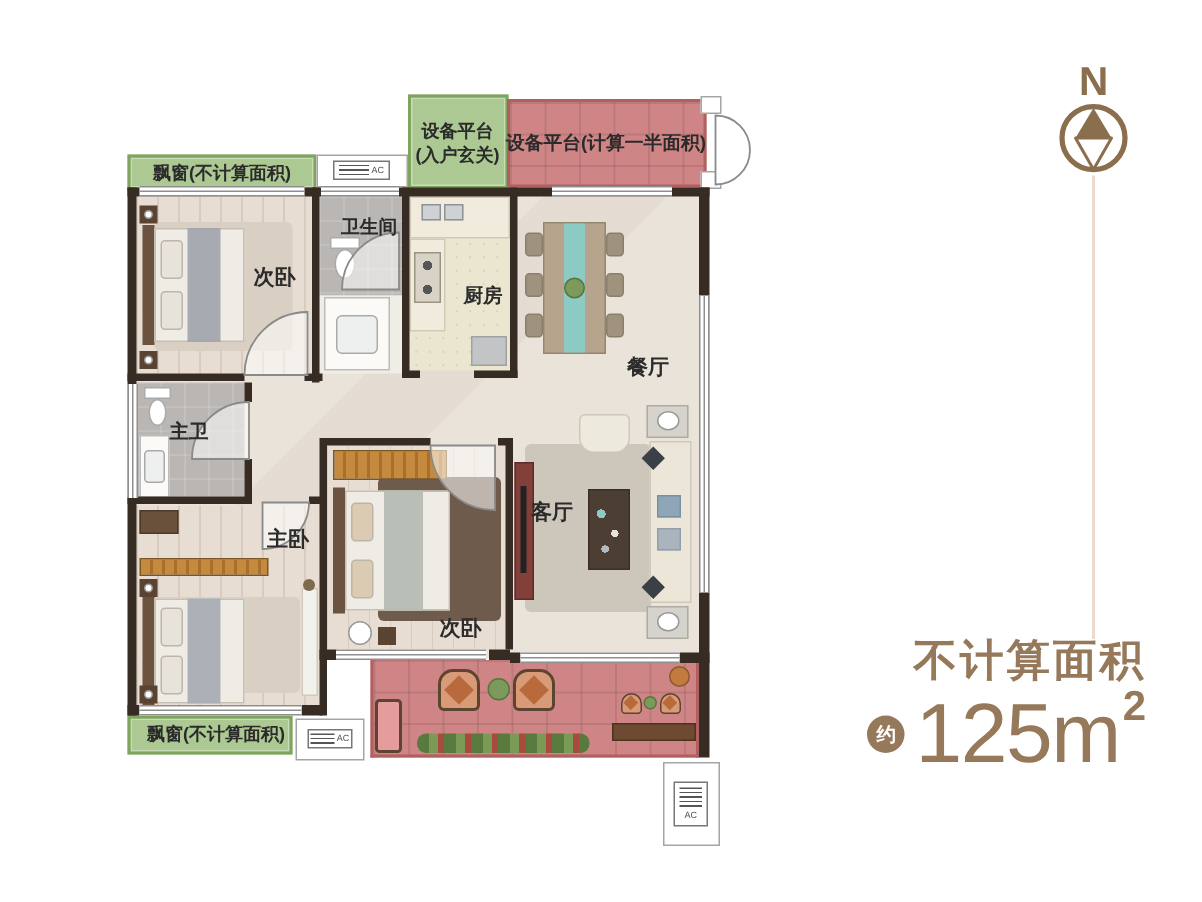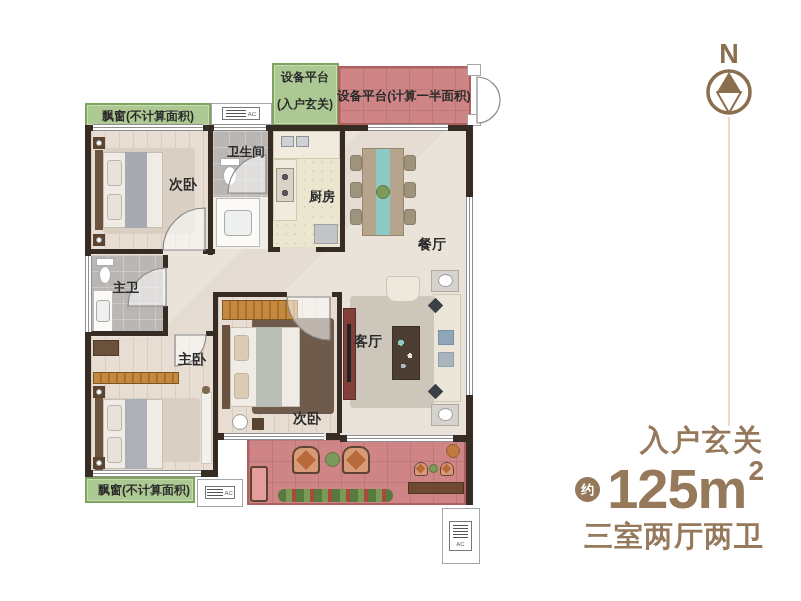--- a/index.html
+++ b/index.html
@@ -41,21 +41,21 @@
   .lbl{position:absolute;transform:translate(-50%,-50%);white-space:nowrap;font-weight:700;color:#2b2b2b;z-index:9;}
   .lbl.room{font-size:14px;}
   .lbl.zone{font-size:12px;}
   svg.overlay{position:absolute;left:0;top:0;z-index:8;pointer-events:none;}
   
   .compass-n{position:absolute;left:707px;top:39px;width:44px;text-align:center;font-size:27px;font-weight:600;color:#8a6e4d;z-index:9;}
   .info{position:absolute;right:37px;top:421px;text-align:right;color:#96795a;z-index:9;}
   .info .title{font-size:29px;font-weight:800;letter-spacing:2px;}
   .info .arearow{display:flex;align-items:center;justify-content:flex-end;margin-top:0px;}
   .info .approx{width:25px;height:25px;border-radius:50%;background:#96795a;color:#fff;font-size:13px;font-weight:700;line-height:25px;text-align:center;margin-right:7px;}
-  .info .val{font-size:56px;font-weight:700;line-height:1.0;letter-spacing:-1px;}
+  .info .val{font-size:56px;font-weight:400;line-height:1.0;letter-spacing:-1px;}
   .info .sup{font-size:28px;font-weight:800;position:relative;top:-18px;margin-left:2px;}
   .info .layout{font-size:29px;font-weight:800;letter-spacing:1px;margin-top:0px;}
 </style>
 </head>
 <body>
 
 <div id="canvas">
 
   <div class="abs floor-main" style="left:88px;top:128px;width:381px;height:311px;"></div>
   <div class="abs floor-wood" style="left:91px;top:131px;width:117px;height:118px;"></div>
@@ -245,39 +245,38 @@
     </g>
     <g>
       <circle cx="729" cy="92" r="21" fill="none" stroke="#8a6e4d" stroke-width="3.5"></circle>
       <path d="M729,72 L741,92 L717,92 Z" fill="#8a6e4d"></path>
       <path d="M717,92 L741,92 L729,113 Z" fill="#ffffff" stroke="#8a6e4d" stroke-width="2" stroke-linejoin="round"></path>
     </g>
     <line x1="729" y1="117" x2="729" y2="426" stroke="#eed9cd" stroke-width="2"></line>
   </svg>
 
   <div class="lbl zone" style="left:148px;top:116px;">飘窗(不计算面积)</div>
-  <div class="lbl zone" style="left:305px;top:77px;">设备平台</div>
+  <div class="lbl zone" style="left:305px;top:88px;">设备平台</div>
   <div class="lbl zone" style="left:305px;top:104px;">(入户玄关)</div>
   <div class="lbl zone" style="left:404px;top:96px;font-size:12.5px;">设备平台(计算一半面积)</div>
   <div class="lbl zone" style="left:144px;top:490px;">飘窗(不计算面积)</div>
 
   <div class="lbl room" style="left:183px;top:185px;">次卧</div>
   <div class="lbl room" style="left:246px;top:152px;font-size:12.5px;">卫生间</div>
   <div class="lbl room" style="left:322px;top:197px;font-size:13px;">厨房</div>
   <div class="lbl room" style="left:432px;top:245px;">餐厅</div>
   <div class="lbl room" style="left:126px;top:288px;font-size:13px;">主卫</div>
   <div class="lbl room" style="left:192px;top:360px;">主卧</div>
   <div class="lbl room" style="left:307px;top:419px;">次卧</div>
   <div class="lbl room" style="left:368px;top:342px;">客厅</div>
 
   <div class="compass-n">N</div>
 
   <div class="info">
-    <div class="title">入户玄关</div>
+    <div class="title">不计算面积</div>
     <div class="arearow">
       <div class="approx">约</div>
       <div class="val">125m</div>
       <div class="sup">2</div>
     </div>
-    <div class="layout">三室两厅两卫</div>
   </div>
 
 </div>
 
 </body></html>

